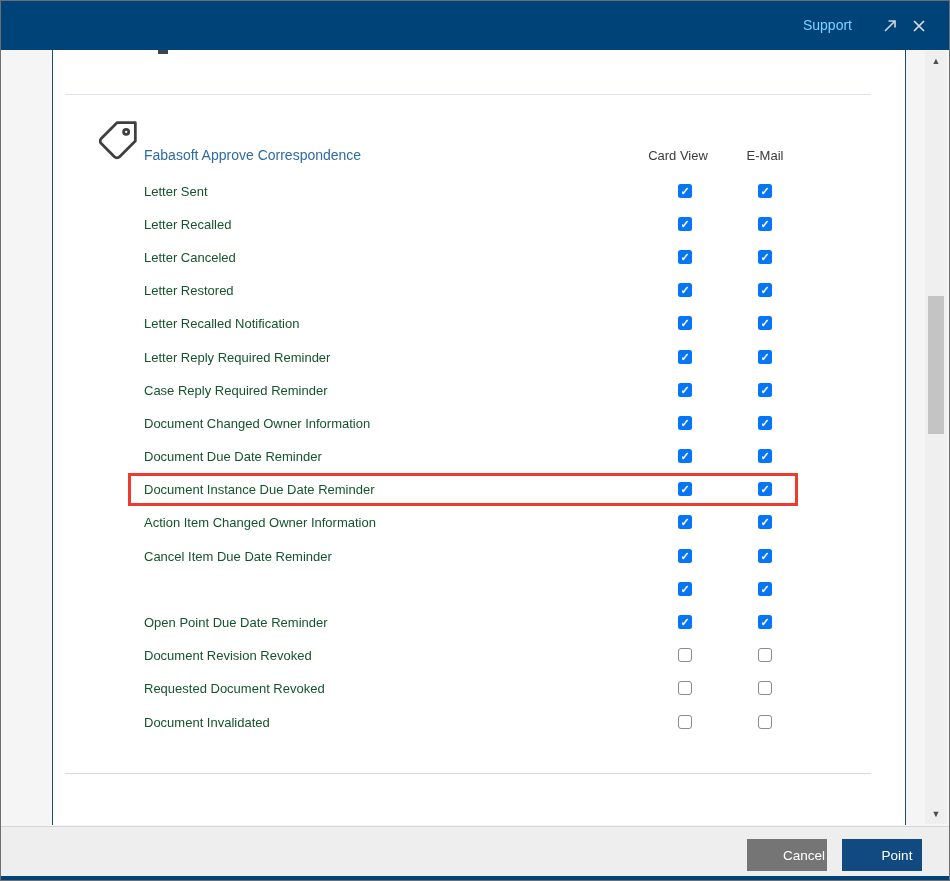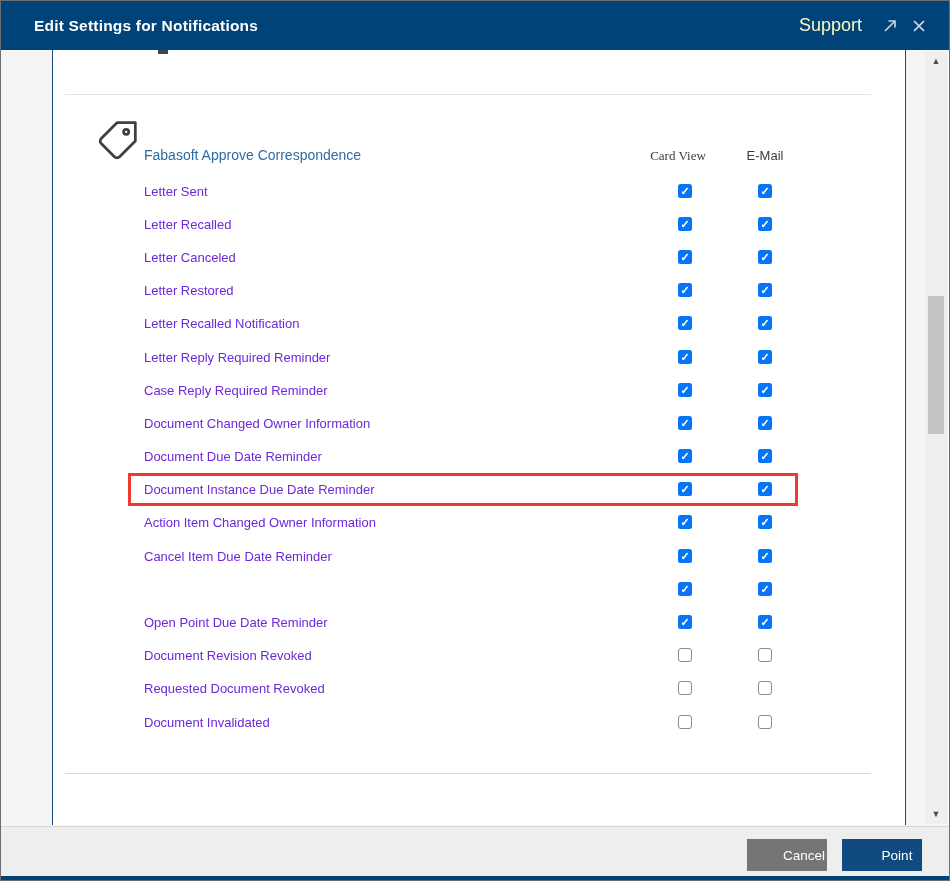--- a/index.html
+++ b/index.html
@@ -12,22 +12,22 @@
   
   .titlebar {
     position: absolute; left: 0; top: 0; width: 100%; height: 49px;
     background: #004379;
   }
   .titlebar .title {
     position: absolute; left: 33px; top: 0; line-height: 49px;
     color: #ffffff; font-size: 15.5px; font-weight: 600; letter-spacing: .2px;
   }
   .titlebar .support {
-    position: absolute; right: 87px; top: 0; line-height: 49px;
-    color: #fef9c3; font-size: 18px; cursor: pointer;
+    position: absolute; right: 97px; top: 0; line-height: 49px;
+    color: #7dd3fc; font-size: 14px; cursor: pointer;
   }
   .tb-icon { position: absolute; top: 17px; width: 16px; height: 16px; cursor: pointer; }
   .tb-open { left: 881px; }
   .tb-close { left: 910px; }
   
   .content-bg { position: absolute; left: 0; top: 49px; width: 100%; height: 776px; background: #f5f5f5; }
   .white-panel {
     position: absolute; left: 51px; top: 49px; width: 854px; height: 775px;
     background: #ffffff; box-sizing: border-box;
     border-left: 1px solid #1c4b7c; border-right: 1px solid #1c4b7c;
@@ -39,28 +39,28 @@
   
   .tag-icon { position: absolute; left: 94px; top: 118px; }
   .section-heading {
     position: absolute; left: 143px; top: 134px;
     color: #2d6ba3; font-size: 14px; cursor: pointer; margin-top: 12px;
   }
   .col-header {
     position: absolute; top: 147px; width: 100px; text-align: center;
     color: #3b3b3b; font-size: 13px;
   }
-  .col-header.card-view { left: 627px; font-family: Liberation Serif, serif; }
+  .col-header.card-view { left: 627px; }
   .col-header.e-mail { left: 714px; }
   
   .rows { position: absolute; left: 127px; top: 173px; width: 670px; }
   .row { position: relative; height: 33.2px; }
   .row-label {
     position: absolute; left: 16px; top: 50%; transform: translateY(-50%);
-    color: #6d28d9; font-size: 13px; white-space: nowrap;
+    color: #14532d; font-size: 13px; white-space: nowrap;
   }
   .checkbox {
     position: absolute; top: 50%; transform: translateY(-50%);
     width: 14px; height: 14px; box-sizing: border-box; cursor: pointer;
   }
   .checkbox.col0 { left: 550px; }
   .checkbox.col1 { left: 630px; }
   .checkbox.checked {
     background: #0675f6; border-radius: 2.5px; color: #ffffff;
     font-size: 11px; line-height: 14px; text-align: center; font-weight: bold;
@@ -101,21 +101,20 @@
   .btn-cancel { left: 746px; background: #757575; }
   .btn-save { left: 841px; background: #114a80; }
   .bottom-strip { position: absolute; left: 0; top: 875px; width: 100%; height: 6px; background: #004379; }
 </style>
 </head>
 <body>
 
 <div class="window">
 
   <div class="titlebar">
-    <span class="title">Edit Settings for Notifications</span>
     <span class="support">Support</span>
     <svg class="tb-icon tb-open" viewBox="0 0 16 16">
       <path d="M3 13 L13 3 M6.5 3 H13 V9.5" fill="none" stroke="#c6d2de" stroke-width="1.7"></path>
     </svg>
     <svg class="tb-icon tb-close" viewBox="0 0 16 16">
       <path d="M3 3 L13 13 M13 3 L3 13" fill="none" stroke="#d7dee6" stroke-width="1.7"></path>
     </svg>
   </div>
 
   <div class="content-bg"></div>

